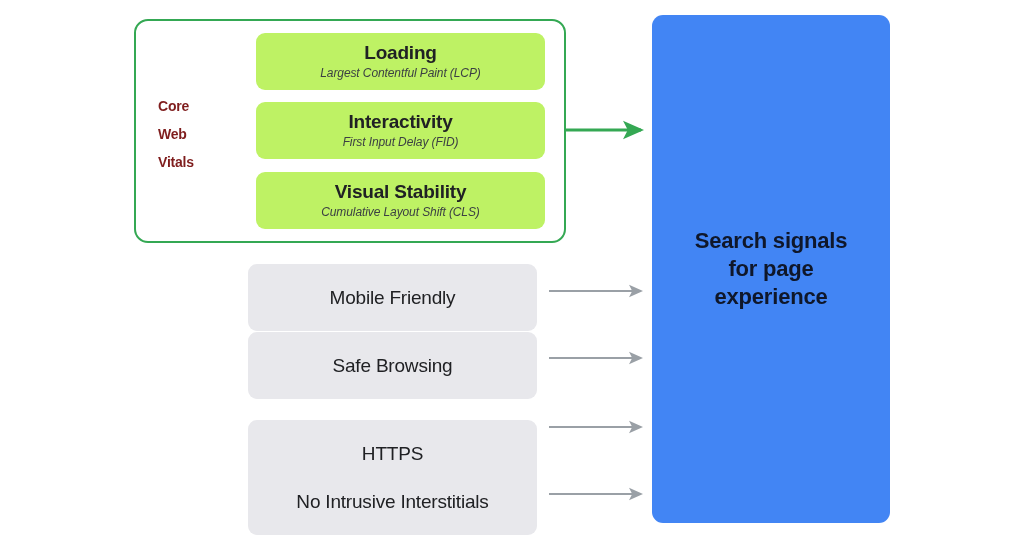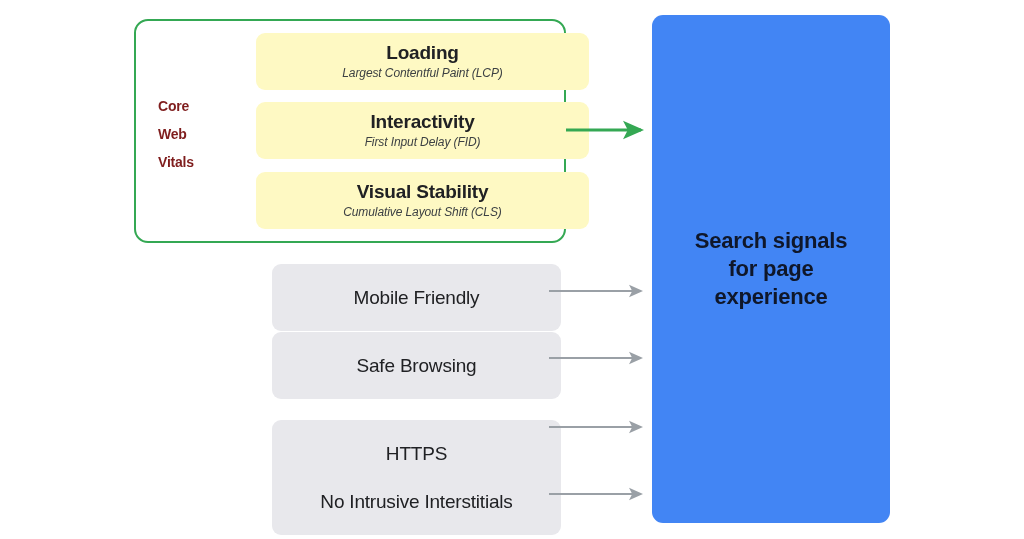--- a/index.html
+++ b/index.html
@@ -42,23 +42,23 @@
     font-size: 14px;
     font-weight: bold;
     line-height: 28px;
     letter-spacing: -0.2px;
   }
 
   
   .vital-card {
     position: absolute;
     left: 256px;
-    width: 333px;
+    width: 289px;
     height: 57px;
-    background: #fef9c3;
+    background: #bef264;
     border-radius: 9px;
     display: flex;
     flex-direction: column;
     align-items: center;
     justify-content: center;
     box-sizing: border-box;
   }
   .vital-card .v-title {
     color: #202124;
     font-size: 19px;
@@ -75,21 +75,21 @@
     margin-top: 1px;
     font-style: italic;
   }
   #vital-0 { top: 33px; }
   #vital-1 { top: 102px; }
   #vital-2 { top: 172px; }
 
   
   .signal-box {
     position: absolute;
-    left: 272px;
+    left: 248px;
     width: 289px;
     height: 67px;
     background: #E8E8EC;
     border-radius: 9px;
     display: flex;
     align-items: center;
     justify-content: center;
     box-sizing: border-box;
   }
   .signal-box .s-title {

